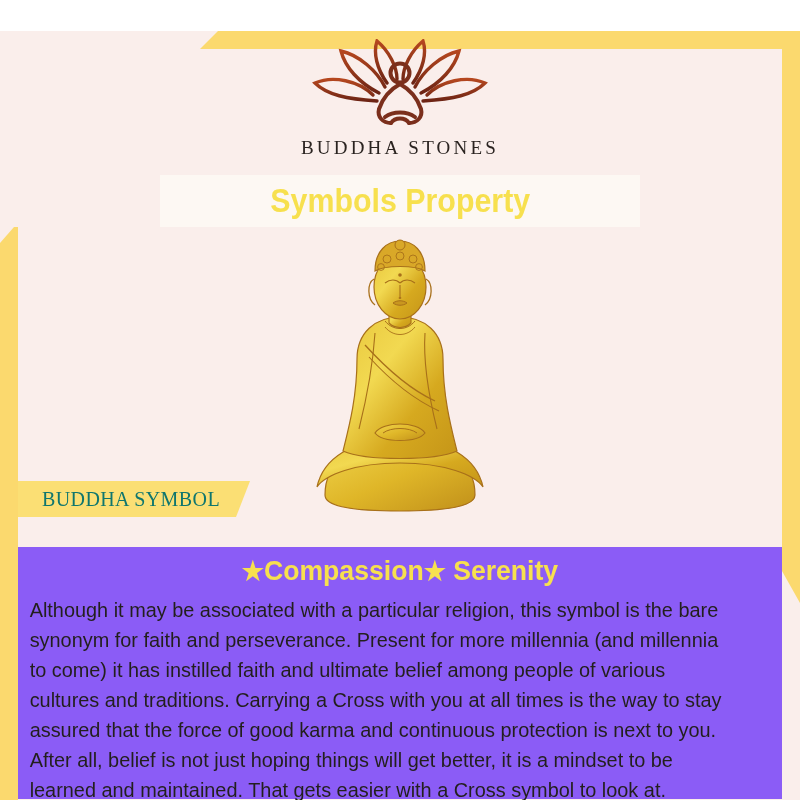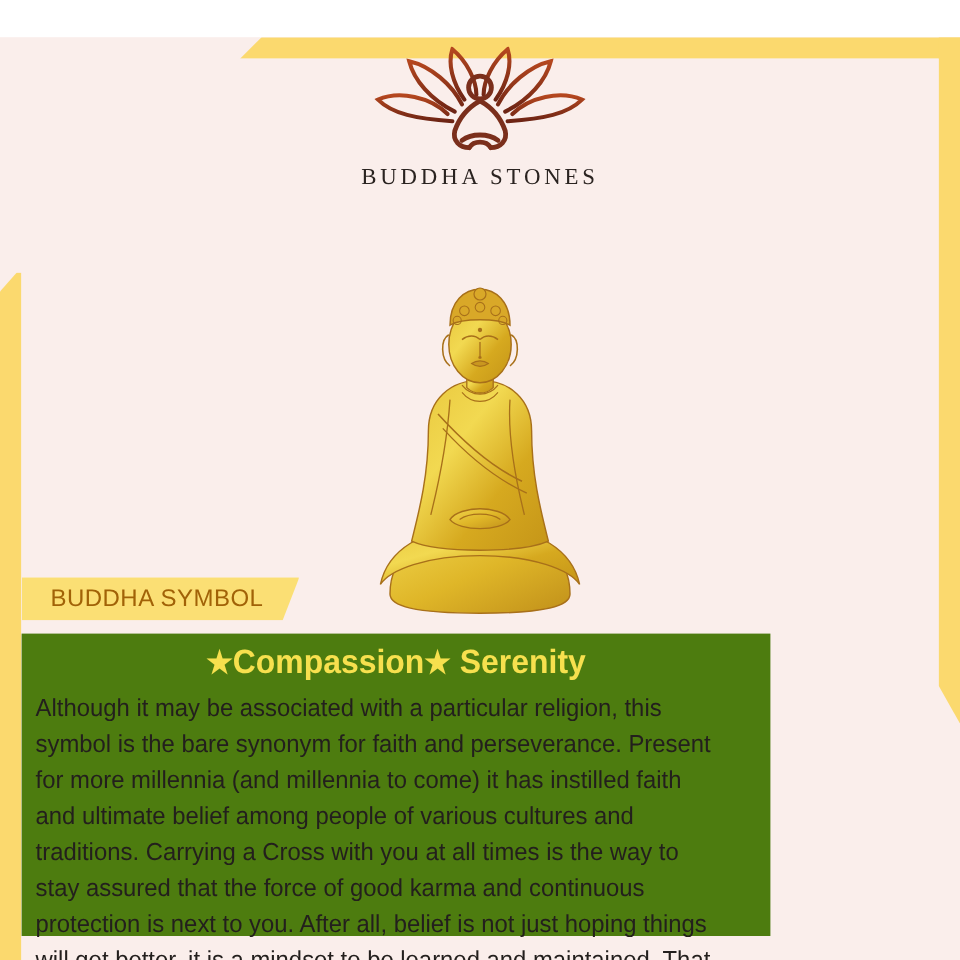--- a/index.html
+++ b/index.html
@@ -134,35 +134,36 @@
     left: 18px;
     top: 450px;
     height: 36px;
     background: #fbdf74;
     display: flex;
     align-items: center;
     padding: 0 30px 0 24px;
     clip-path: polygon(0 0, 100% 0, calc(100% - 14px) 100%, 0 100%);
   }
   .symbol-tag-text {
-    color: #a16207;
+    color: #0f766e;
     font-size: 20px;
     font-weight: 400;
     letter-spacing: 0.4px;
     white-space: nowrap;
+    font-family: Liberation Serif, serif;
   }
 
   
   .content-panel {
     position: absolute;
     left: 18px;
-    top: 497px;
-    width: 624px;
+    top: 516px;
+    width: 764px;
     height: 252px;
-    background: #4d7c0f;
+    background: #8b5cf6;
   }
 
   .subtitle {
     margin: 0;
     padding-top: 8px;
     text-align: center;
     font-family: "Liberation Sans Narrow", "Liberation Sans", sans-serif;
     font-size: 28px;
     font-weight: 700;
     color: #f7e04e;
@@ -229,20 +230,23 @@
         <path d="M93 45 C 84 50, 76 58, 72 70 C 70 78, 76 84, 84 84"></path>
         <path d="M93 45 C 102 50, 110 58, 114 70 C 116 78, 110 84, 102 84"></path>
 
         <path d="M84 84 C 88 78, 98 78, 102 84"></path>
         <path d="M78 78 C 86 72, 100 72, 108 78"></path>
       </g>
     </svg>
     <span class="logo-wordmark">BUDDHA STONES</span>
   </div>
 
+  <div class="title-banner">
+    <span class="title-text">Symbols Property</span>
+  </div>
 
   <div class="hero">
     <svg width="190" height="288" viewBox="0 0 190 288">
       <defs>
         <linearGradient id="goldBody" x1="0" y1="0" x2="1" y2="1">
           <stop offset="0%" stop-color="#e8c63c"></stop>
           <stop offset="35%" stop-color="#f2d951"></stop>
           <stop offset="65%" stop-color="#d6a91f"></stop>
           <stop offset="100%" stop-color="#c59518"></stop>
         </linearGradient>

